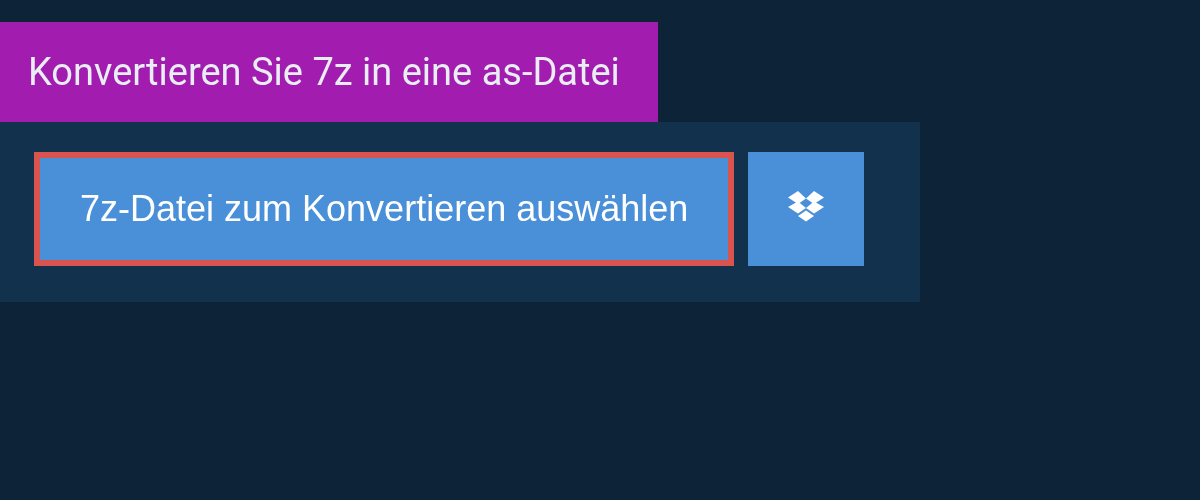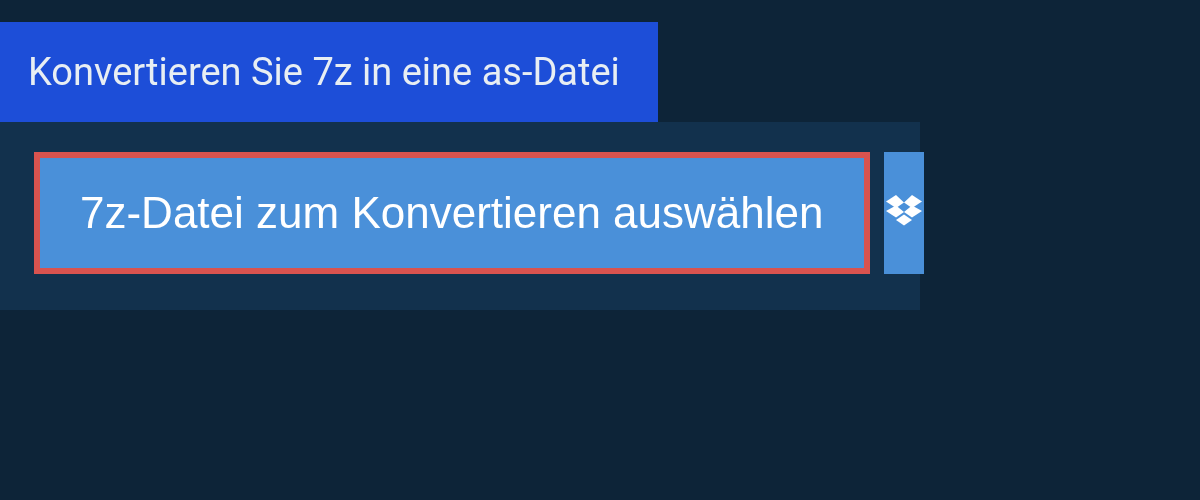--- a/index.html
+++ b/index.html
@@ -9,21 +9,21 @@
     }
     body {
       width: 1200px;
       height: 500px;
       background: #0d2438;
       font-family: -apple-system, BlinkMacSystemFont, "Segoe UI", Roboto, Helvetica, Arial, sans-serif;
       overflow: hidden;
     }
     .header-tab {
       display: inline-block;
-      background: #1d4ed8;
+      background: #a21caf;
       padding: 28px 38px 28px 28px;
       margin-top: 22px;
     }
     .header-title {
       color: #e8eef3;
       font-size: 38px;
       font-weight: 400;
       white-space: nowrap;
     }
     .upload-section {
@@ -37,21 +37,21 @@
       gap: 14px;
       align-items: stretch;
     }
     .select-button-wrap {
       border: 6px solid #d9534f;
       flex: 0 0 auto;
     }
     .select-button {
       background: #4a90d9;
       color: #ffffff;
-      font-size: 44px;
+      font-size: 36px;
       font-weight: 400;
       padding: 30px 40px;
       border: none;
       cursor: pointer;
       display: block;
       white-space: nowrap;
       height: 100%;
     }
     .dropbox-button {
       background: #4a90d9;

